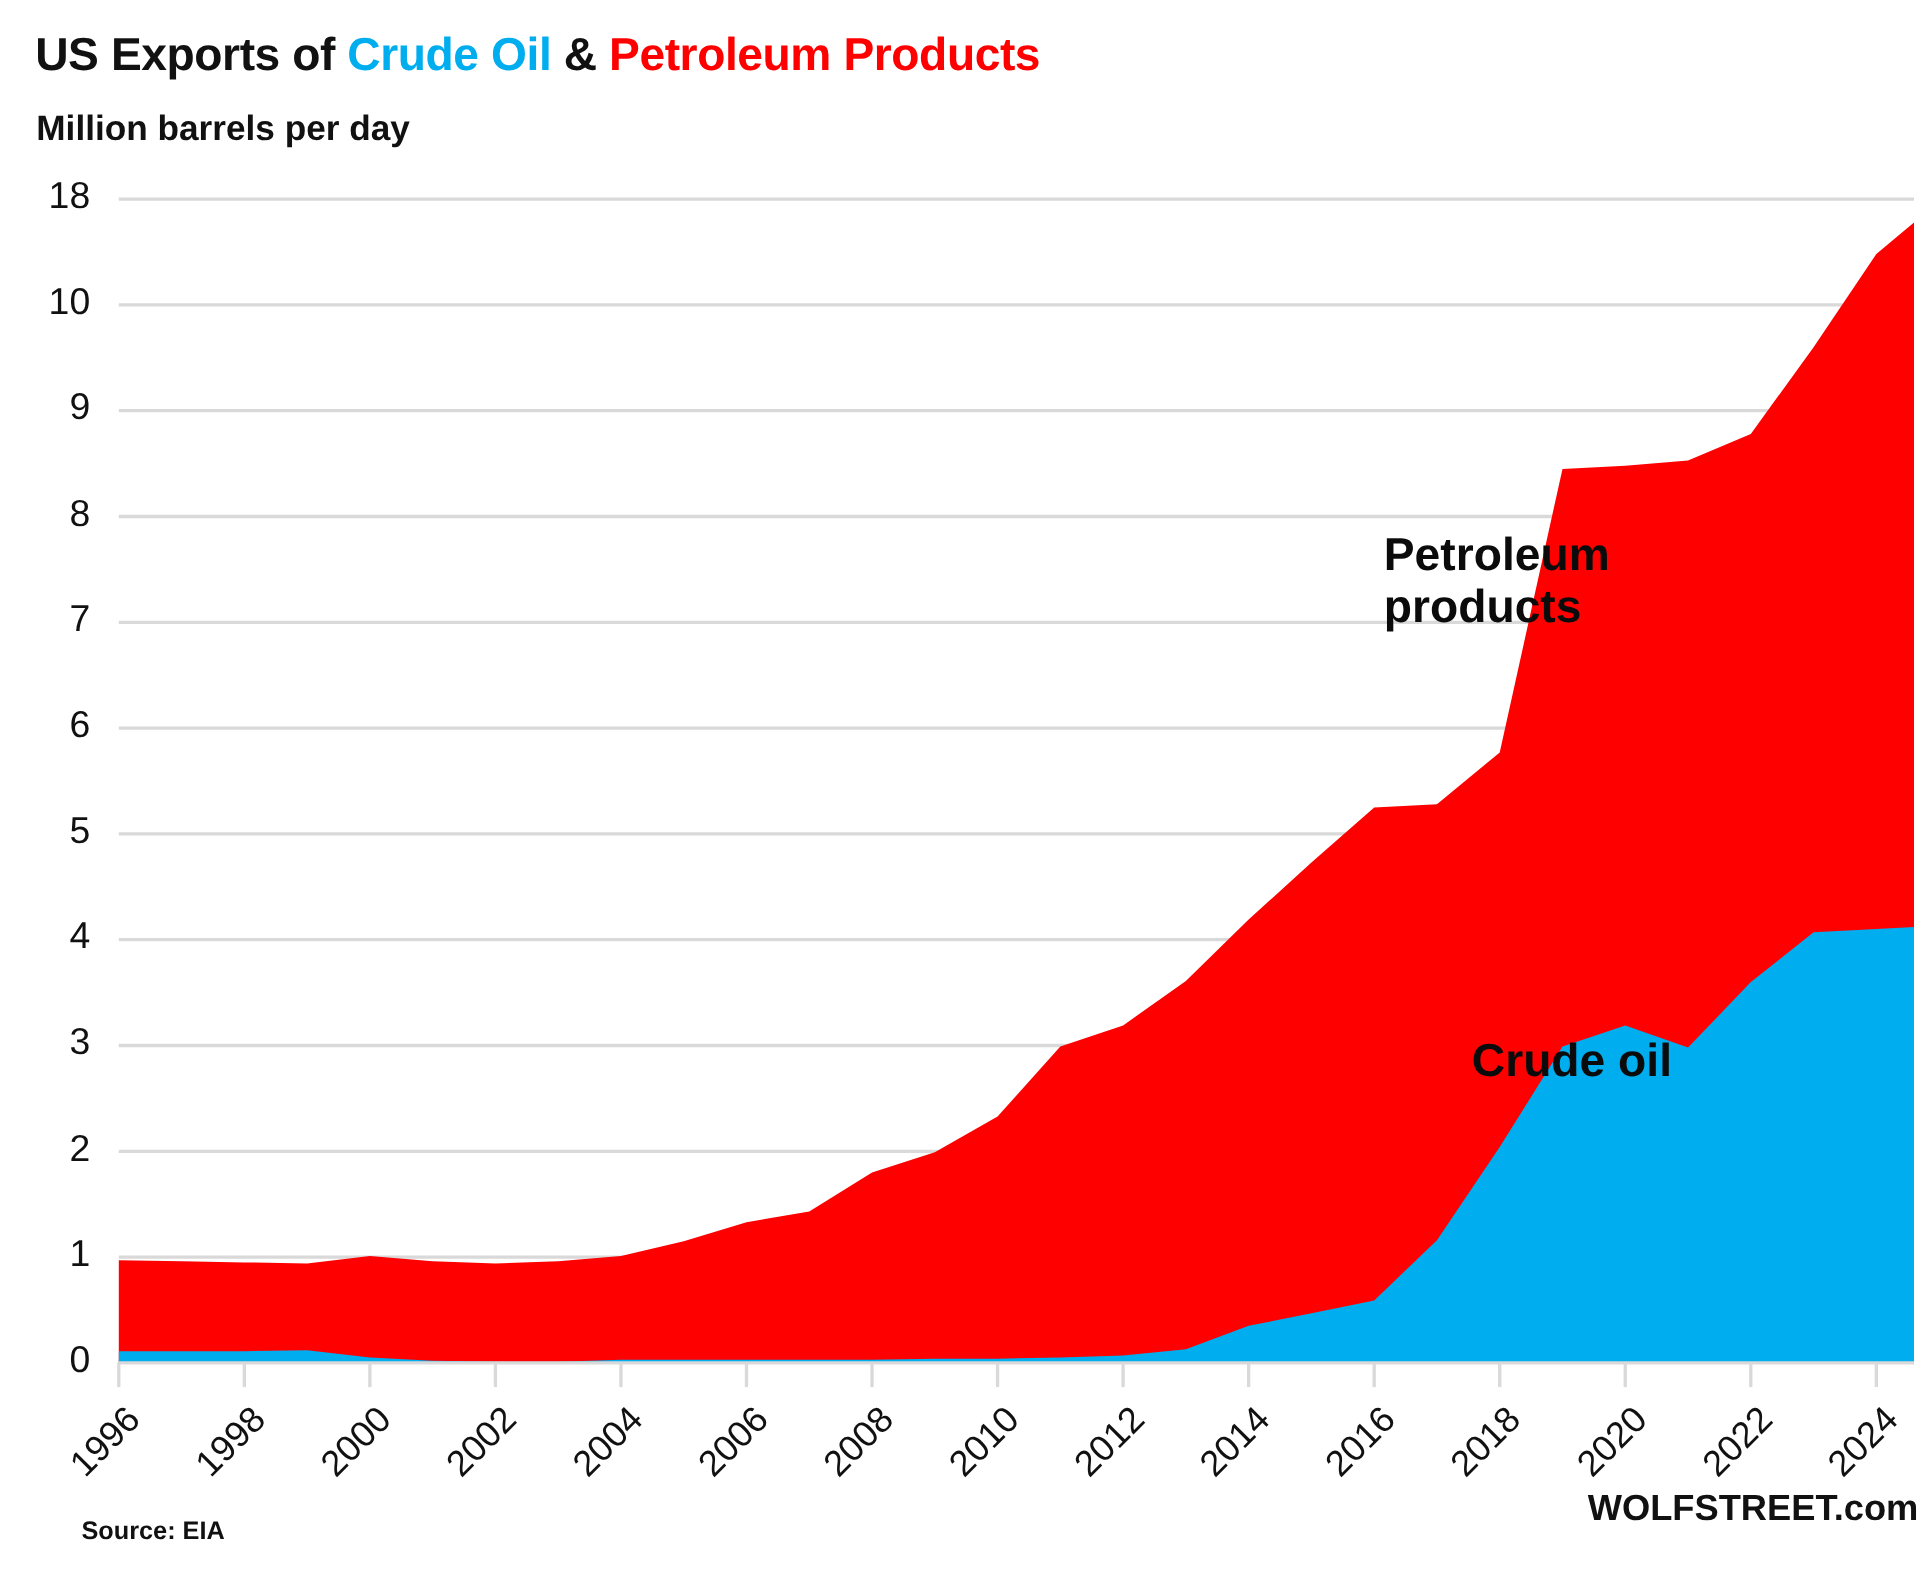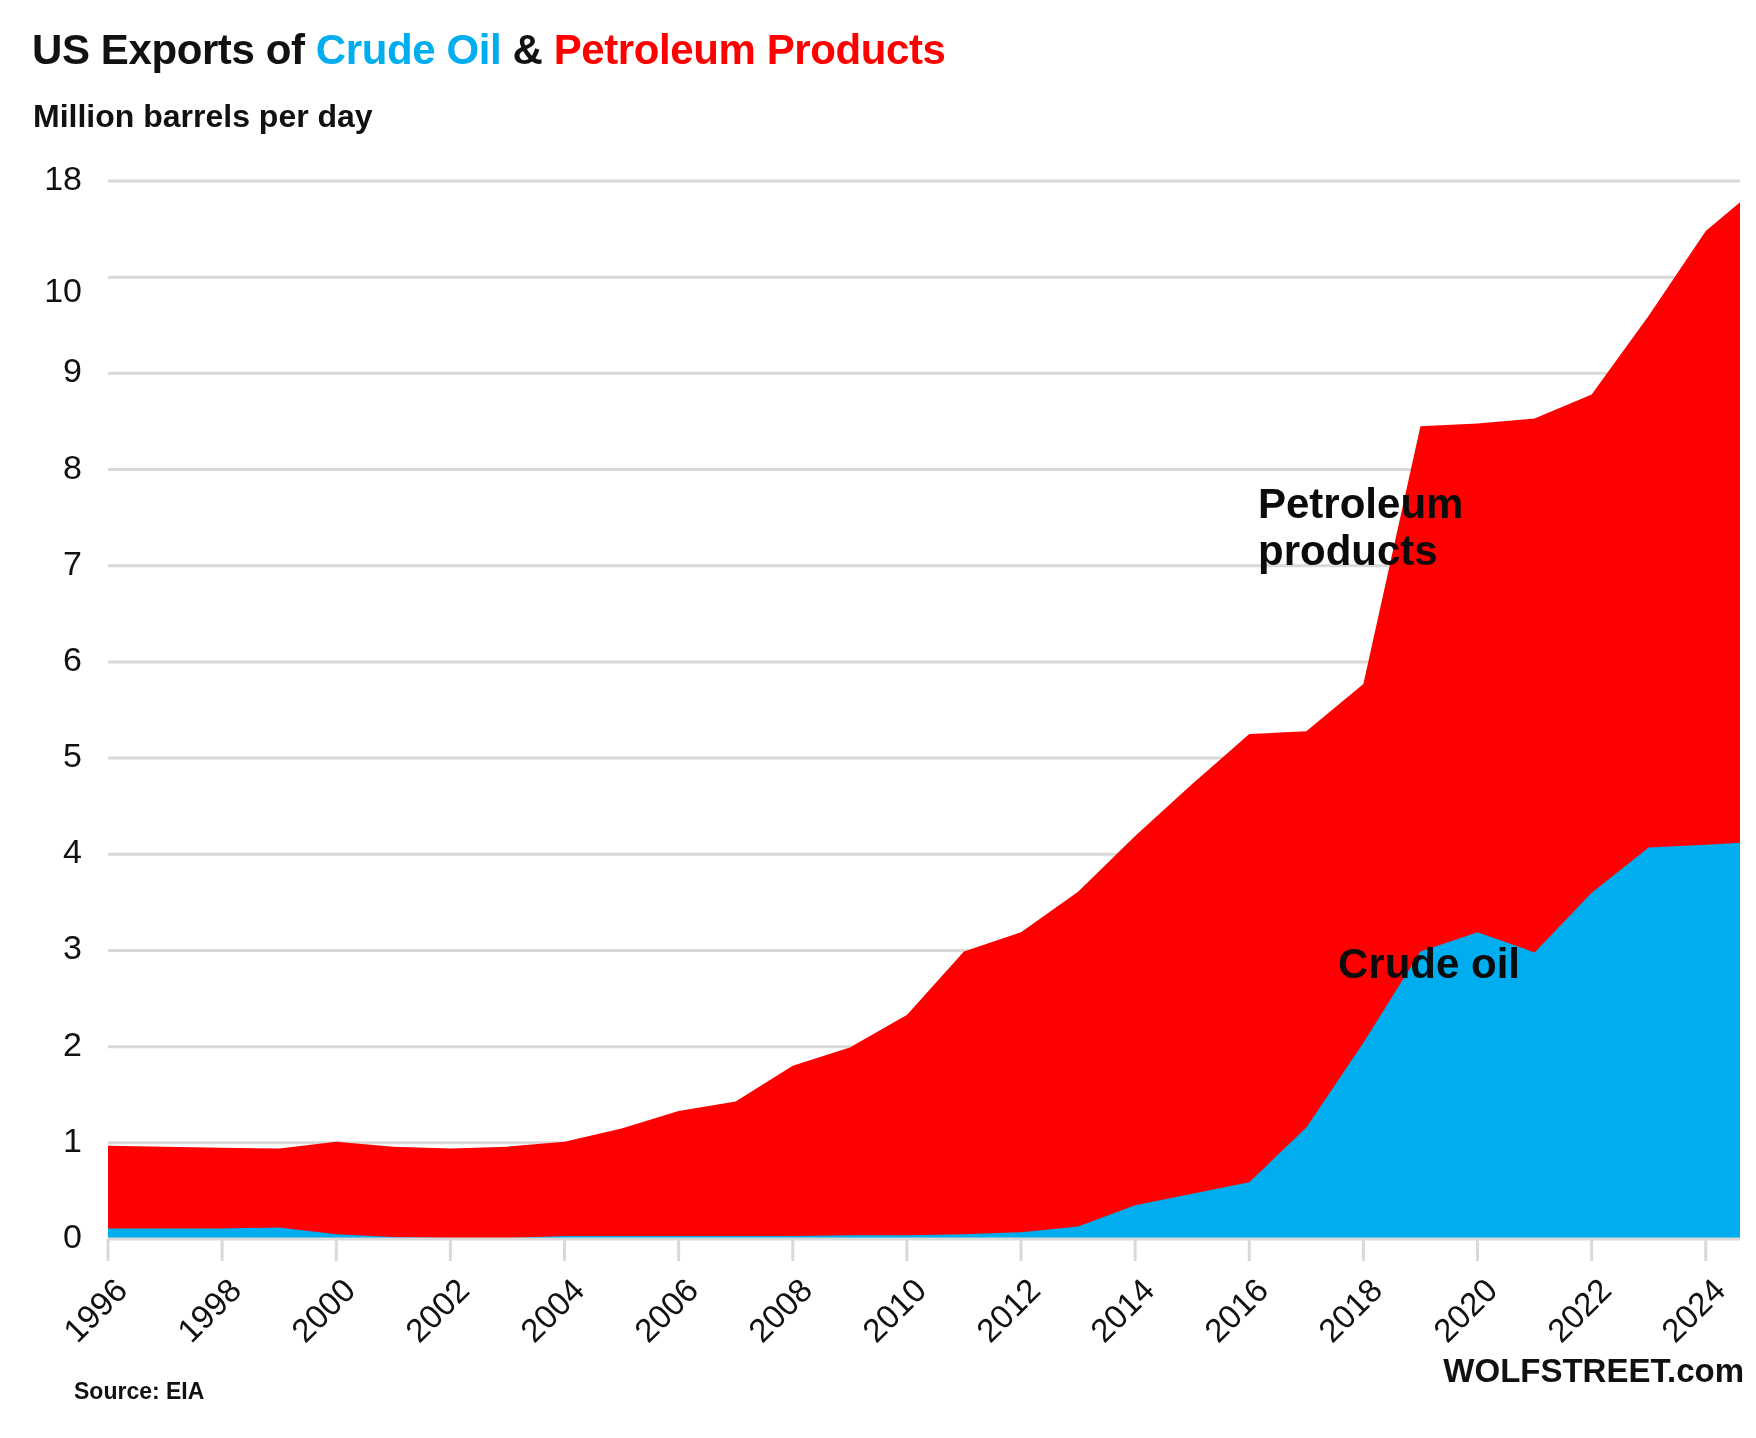--- a/index.html
+++ b/index.html
@@ -163,21 +163,21 @@
       <div class="ytick-label" style="left: 12px; top: 1217px;">0</div>
       <div class="ytick-label" style="left: 12px; top: 1120.82px;">1</div>
       <div class="ytick-label" style="left: 12px; top: 1024.64px;">2</div>
       <div class="ytick-label" style="left: 12px; top: 928.455px;">3</div>
       <div class="ytick-label" style="left: 12px; top: 832.273px;">4</div>
       <div class="ytick-label" style="left: 12px; top: 736.091px;">5</div>
       <div class="ytick-label" style="left: 12px; top: 639.909px;">6</div>
       <div class="ytick-label" style="left: 12px; top: 543.727px;">7</div>
       <div class="ytick-label" style="left: 12px; top: 447.545px;">8</div>
       <div class="ytick-label" style="left: 12px; top: 351.364px;">9</div>
-      <div class="ytick-label" style="left: 12px; top: 255.182px; margin-top: 16px;">10</div>
+      <div class="ytick-label" style="left: 12px; top: 255.182px;">10</div>
       <div class="ytick-label" style="left: 12px; top: 159px;">18</div>
     </div>
   <div id="xlabels">
       <div class="xtick-label" style="left: -42px; top: 1271px; width: 150px;">1996</div>
       <div class="xtick-label" style="left: 72.1259px; top: 1271px; width: 150px;">1998</div>
       <div class="xtick-label" style="left: 186.252px; top: 1271px; width: 150px;">2000</div>
       <div class="xtick-label" style="left: 300.378px; top: 1271px; width: 150px;">2002</div>
       <div class="xtick-label" style="left: 414.503px; top: 1271px; width: 150px;">2004</div>
       <div class="xtick-label" style="left: 528.629px; top: 1271px; width: 150px;">2006</div>
       <div class="xtick-label" style="left: 642.755px; top: 1271px; width: 150px;">2008</div>

